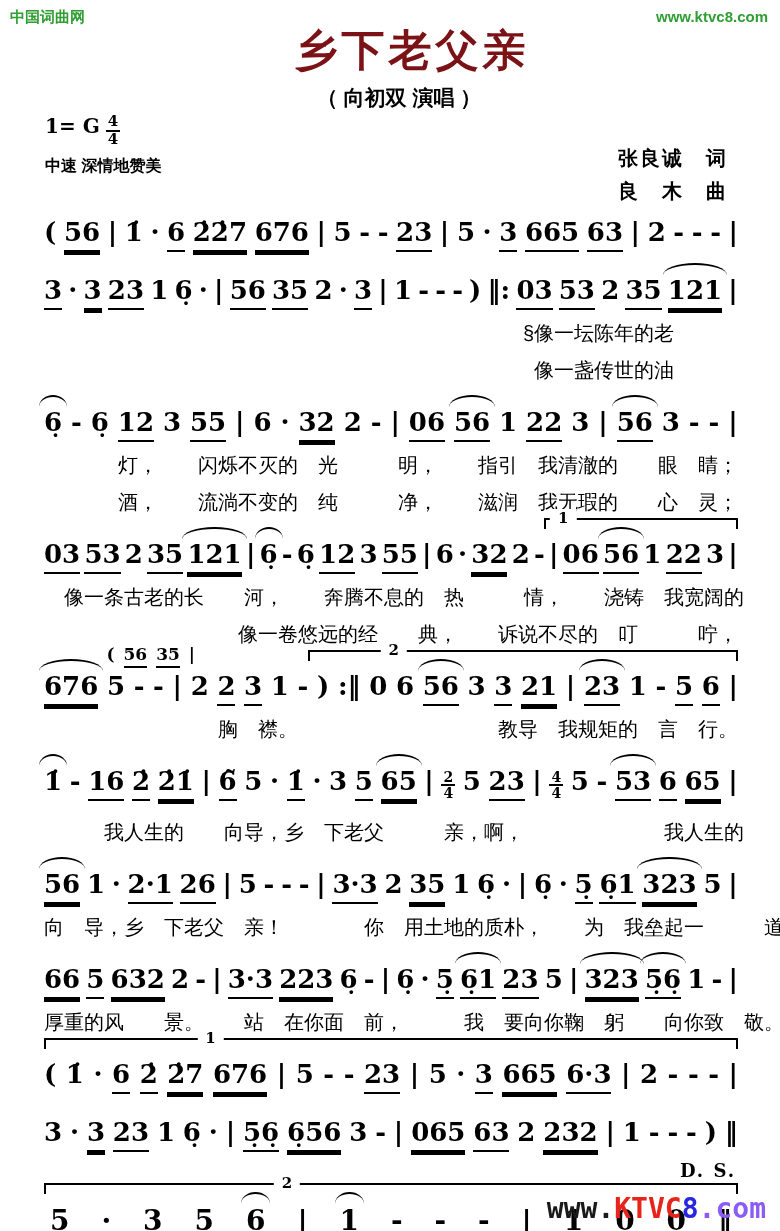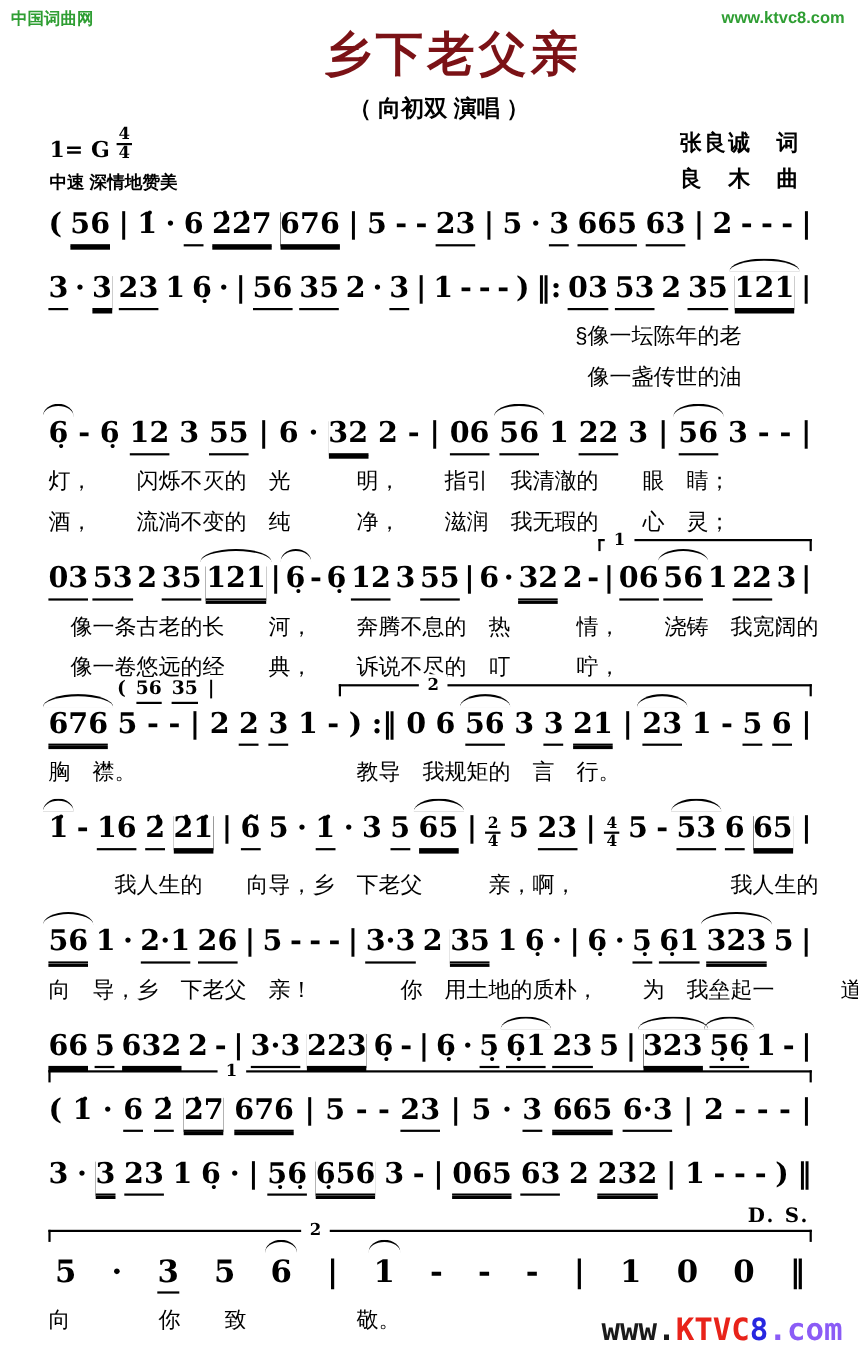--- a/index.html
+++ b/index.html
@@ -7,41 +7,41 @@
         font-family:"Liberation Sans",sans-serif;color:#000;}
   
   .topbar{display:flex;justify-content:space-between;align-items:flex-start;
           padding:8px 12px 0 10px;font-size:15px;font-weight:bold;}
   .green-txt{color:#2f9e33;}
   .title{margin:0;text-align:center;color:#7b1216;font-size:43px;font-weight:bold;
          letter-spacing:4px;line-height:1.1;font-family:"DejaVu Sans",sans-serif;padding-left:44px;}
   .subtitle{text-align:center;font-size:21px;font-weight:bold;margin-top:10px;padding-left:18px;}
   .meta{display:flex;justify-content:space-between;padding:2px 52px 0 45px;}
   .keyblock{font-family:"DejaVu Serif",serif;font-size:20px;font-weight:bold;}
-  .keyrow{display:flex;align-items:flex-end;gap:6px;}
+  .keyrow{display:flex;align-items:flex-start;gap:6px;}
   .keyfrac{display:inline-flex;flex-direction:column;align-items:center;font-size:15px;line-height:1.05;}
   .keyfrac b:first-child{border-bottom:2px solid #000;padding:0 2px;}
   .tempo{font-size:16px;font-weight:bold;margin-top:8px;font-family:"Liberation Sans",sans-serif;}
-  .credits{text-align:right;font-size:20px;font-weight:bold;line-height:1.65;letter-spacing:2px;}
+  .credits{text-align:right;font-size:20px;font-weight:bold;line-height:1.65;letter-spacing:2px;margin-top:28px;}
   
   .score{padding:0 42px 0 44px;}
   .system{position:relative;margin-top:24px;}
   .system.first{margin-top:10px;}
   .notes{display:flex;justify-content:space-between;align-items:baseline;
          font-family:"DejaVu Serif",serif;font-weight:bold;font-size:26px;line-height:1.15;}
   .system.wide .notes{font-size:28px;padding:0 6px;}
   .tk{position:relative;white-space:nowrap;padding-bottom:2px;}
   .u1{border-bottom:2px solid #000;}
   .u2{border-bottom:2px solid #000;box-shadow:0 3px 0 0 #000;}
   .tie{position:absolute;left:-5px;right:-5px;top:-13px;height:10px;display:block;
        border-top:2px solid #000;border-radius:50% 50% 0 0 / 100% 100% 0 0;}
   .frac{display:inline-flex;flex-direction:column;align-items:center;font-size:14px;
         line-height:1.05;transform:translateY(-8px);}
   .frac b:first-child{border-bottom:2px solid #000;padding:0 2px;}
-  .lyrics{font-size:20px;margin-top:10px;white-space:pre;font-weight:500;}
+  .lyrics{font-size:20px;margin-top:10px;white-space:pre;font-weight:500;text-align:right;}
   .lyrics.right{text-align:right;padding-right:64px;}
   .volta{position:absolute;top:-22px;border-top:2px solid #000;height:10px;}
   .volta::before,.volta::after{content:"";position:absolute;top:-2px;width:2px;height:11px;background:#000;}
   .volta::before{left:0;}
   .volta::after{right:0;}
   .vlabel{position:absolute;top:-11px;transform:translateX(-50%);background:#fff;
           padding:0 8px;font-size:15px;font-weight:bold;font-family:"DejaVu Serif",serif;}
   .pre-notes{position:absolute;top:-28px;display:flex;gap:9px;font-size:17px;font-weight:bold;
              font-family:"DejaVu Serif",serif;}
   .tail{text-align:right;font-size:18px;font-weight:bold;font-family:"DejaVu Serif",serif;
@@ -335,20 +335,21 @@
           <span class="tk u1">6̣1<i class="tie"></i></span>
           <span class="tk u1">23</span>
           <span class="tk">5</span>
           <span class="tk">|</span>
           <span class="tk u2">323<i class="tie"></i></span>
           <span class="tk u1">5̣6̣<i class="tie"></i></span>
           <span class="tk">1</span>
           <span class="tk">-</span>
           <span class="tk">|</span>
         </div>
+        <div class="lyrics">厚重的风　　景。　　站　在你面　前，　　　我　要向你鞠　躬　　向你致　敬。</div>
       </div>
       <div class="system">
         <div class="volta" style="left: 0%; width: 100%;">
           <span class="vlabel" style="left: 24%;">1</span>
         </div>
         <div class="notes">
           <span class="tk">(</span>
           <span class="tk">1̇</span>
           <span class="tk">·</span>
           <span class="tk u1">6</span>

